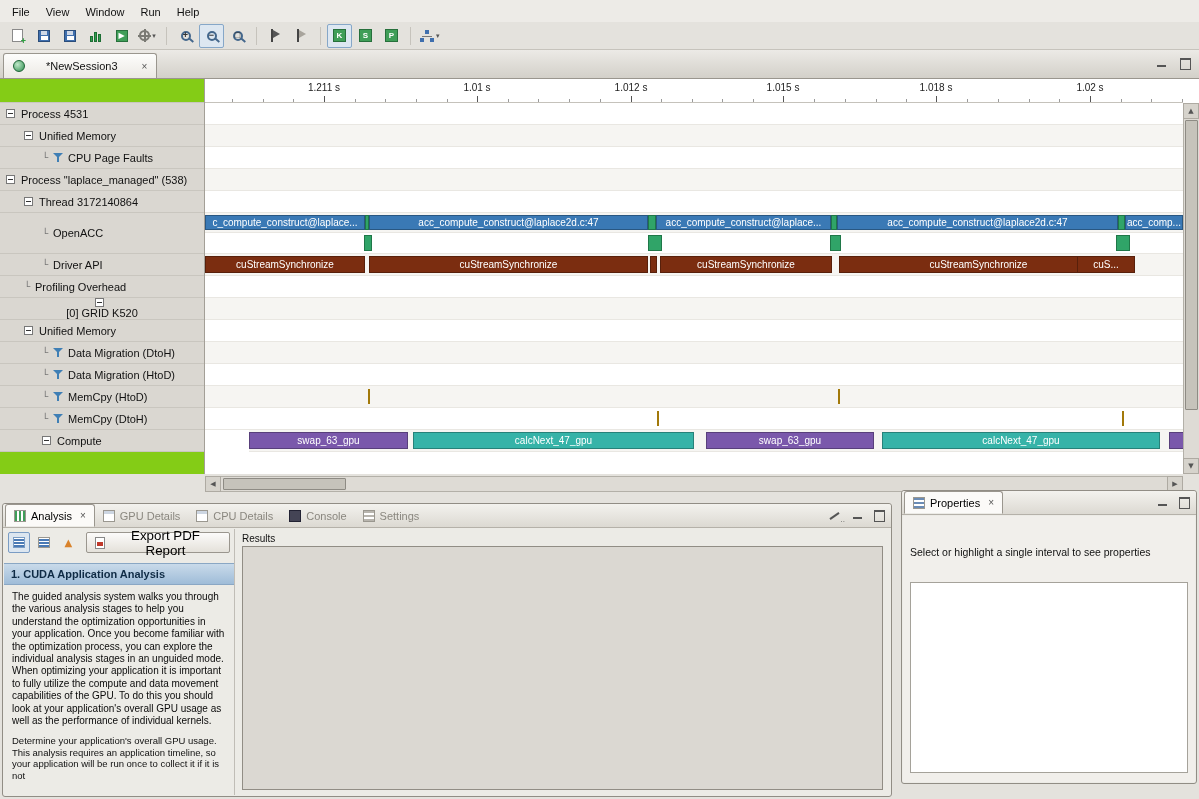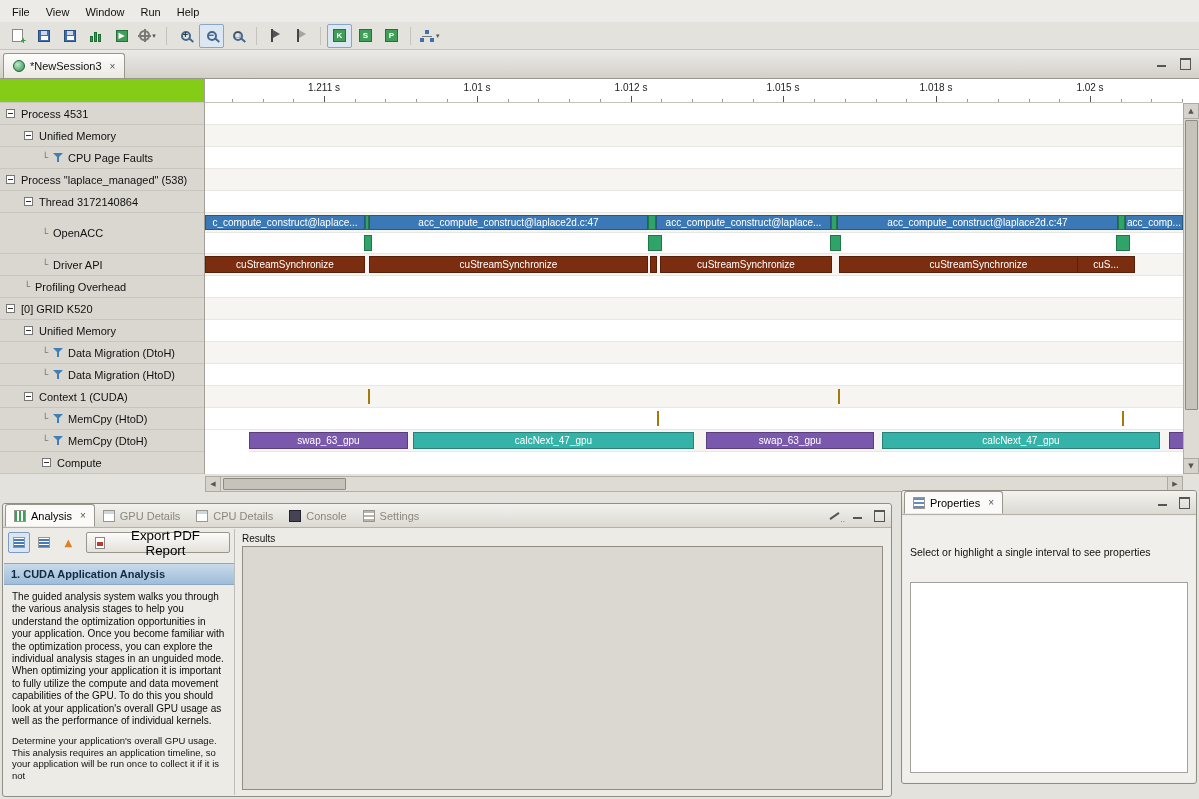--- a/index.html
+++ b/index.html
@@ -36,21 +36,21 @@
 .ic-flag::before{content:"";position:absolute;left:1px;top:0;width:2px;height:13px;background:#444}
 .ic-flag::after{content:"";position:absolute;left:3px;top:1px;border-top:4px solid transparent;border-bottom:4px solid transparent;border-left:7px solid #555}
 .ic-flag.outline::after{border-left-color:#a8a49c}
 .ic-kps{width:13px;height:13px;background:#3f9e58;border:1px solid #27703c;color:#fff;font-size:8px;font-weight:bold;display:flex;align-items:center;justify-content:center}
 .ic-tree{position:relative;width:14px;height:12px}
 .ic-tree::before{content:"";position:absolute;left:5px;top:0;width:4px;height:4px;background:#3f6fae;box-shadow:-5px 8px 0 #3f6fae,5px 8px 0 #3f6fae}
 .ic-tree::after{content:"";position:absolute;left:2px;top:6px;width:10px;border-top:1px solid #777}
 
 
 .session-tabbar{position:absolute;left:0;top:50px;width:100%;height:29px;background:linear-gradient(#eceae6,#d3d0c9);border-bottom:1px solid #9a968e;display:flex;align-items:flex-end;padding:0 3px}
-.etab{height:25px;display:flex;align-items:center;gap:5px;padding:0 9px;background:linear-gradient(#fdfdfc,#ece9e4);border:1px solid #9a968e;border-bottom:none;border-radius:3px 3px 0 0}
+.etab{height:25px;display:flex;align-items:center;gap:21px;padding:0 9px;background:linear-gradient(#fdfdfc,#ece9e4);border:1px solid #9a968e;border-bottom:none;border-radius:3px 3px 0 0}
 .sess-icon{width:12px;height:12px;border-radius:50%;background:radial-gradient(circle at 35% 35%,#bfe8c9,#2f8e4f);border:1px solid #1d6436}
 .tabx{color:#555;font-size:10px;margin-left:3px;cursor:default}
 .win-ctl{position:absolute;right:8px;top:7px;display:flex;gap:10px}
 .minbtn,.maxbtn{width:13px;height:12px;position:relative}
 .minbtn::after{content:"";position:absolute;left:2px;bottom:2px;width:9px;height:2px;background:#555}
 .maxbtn::after{content:"";position:absolute;left:2px;top:1px;width:9px;height:9px;border:1px solid #555;border-top-width:2px}
 
 
 .tl{position:absolute;left:0;top:79px;width:1199px;height:395px;background:#fff}
 .tl-left{position:absolute;left:0;top:0;width:205px;height:395px;background:#84cc16;border-right:1px solid #a39f97}
@@ -252,46 +252,41 @@
           <div class="tree-row" style="height: 22px;">
             <span class="ind" style="width: 42px;"></span>
             <span class="lconn">└</span>
             <span class="tlabel">Driver API</span>
           </div>
           <div class="tree-row" style="height: 22px;">
             <span class="ind" style="width: 24px;"></span>
             <span class="lconn">└</span>
             <span class="tlabel">Profiling Overhead</span>
           </div>
-          <div class="tree-row" style="height: 22px;">
+          <div class="tree-row" style="height: 22px; flex-direction: column;">
             <span class="ind" style="width: 6px;"></span>
             <span class="tgl"></span>
             <span class="tlabel">[0] GRID K520</span>
           </div>
           <div class="tree-row" style="height: 22px;">
             <span class="ind" style="width: 24px;"></span>
             <span class="tgl"></span>
             <span class="tlabel">Unified Memory</span>
           </div>
           <div class="tree-row" style="height: 22px;">
             <span class="ind" style="width: 42px;"></span>
             <span class="lconn">└</span>
             <span class="filter-ic"></span>
             <span class="tlabel">Data Migration (DtoH)</span>
           </div>
           <div class="tree-row" style="height: 22px;">
             <span class="ind" style="width: 42px;"></span>
             <span class="lconn">└</span>
             <span class="filter-ic"></span>
             <span class="tlabel">Data Migration (HtoD)</span>
-          </div>
-          <div class="tree-row" style="height: 22px;">
-            <span class="ind" style="width: 24px;"></span>
-            <span class="tgl"></span>
-            <span class="tlabel">Context 1 (CUDA)</span>
           </div>
           <div class="tree-row" style="height: 22px;">
             <span class="ind" style="width: 42px;"></span>
             <span class="lconn">└</span>
             <span class="filter-ic"></span>
             <span class="tlabel">MemCpy (HtoD)</span>
           </div>
           <div class="tree-row" style="height: 22px;">
             <span class="ind" style="width: 42px;"></span>
             <span class="lconn">└</span>

